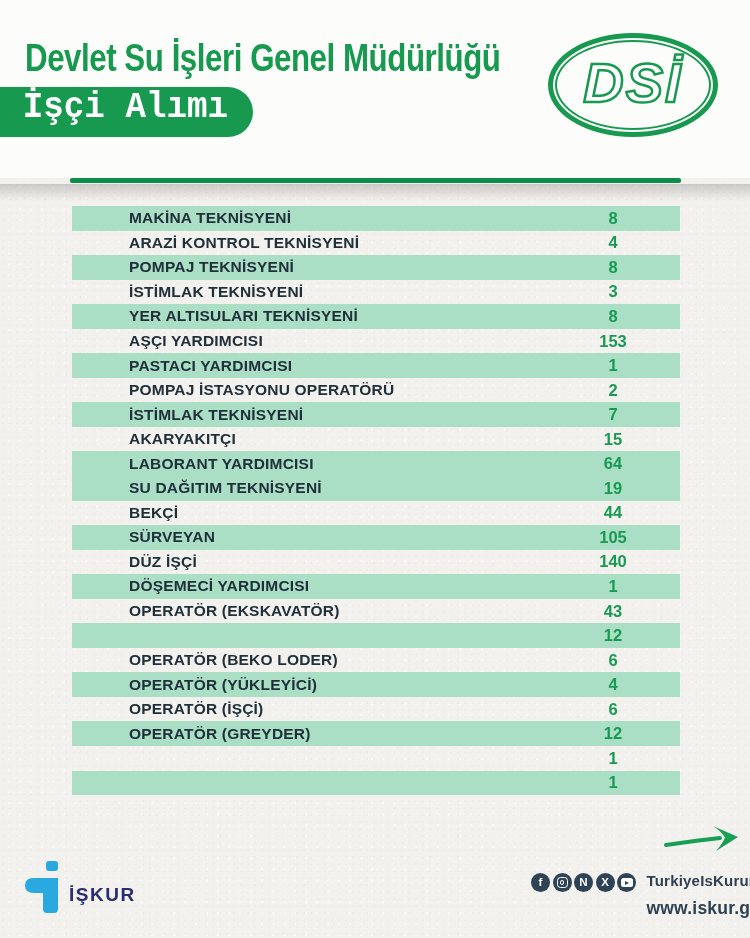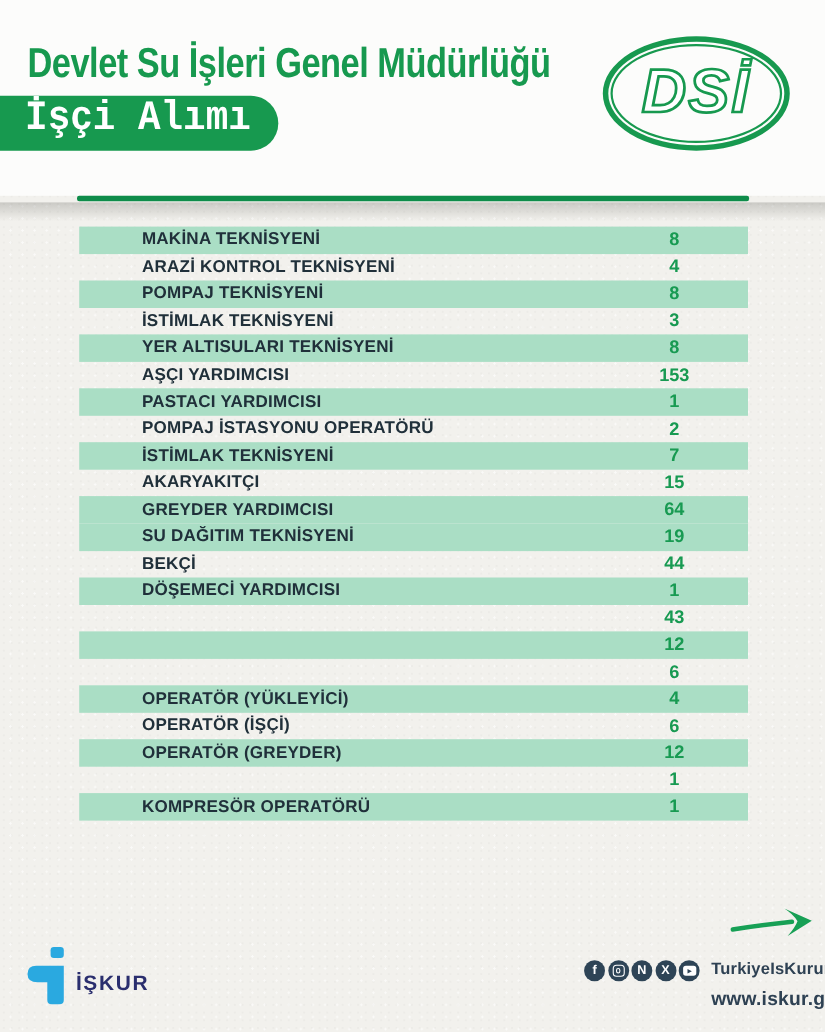--- a/index.html
+++ b/index.html
@@ -174,61 +174,70 @@
     </div>
     <div class="row mint">
       <span class="row-label">İSTİMLAK TEKNİSYENİ</span>
       <span class="row-count">7</span>
     </div>
     <div class="row">
       <span class="row-label">AKARYAKITÇI</span>
       <span class="row-count">15</span>
     </div>
     <div class="row mint">
-      <span class="row-label">GREYDER YARDIMCISI</span>
+      <span class="row-label">LABORANT YARDIMCISI</span>
       <span class="row-count">64</span>
     </div>
     <div class="row mint">
       <span class="row-label">SU DAĞITIM TEKNİSYENİ</span>
       <span class="row-count">19</span>
     </div>
     <div class="row">
       <span class="row-label">BEKÇİ</span>
       <span class="row-count">44</span>
     </div>
     <div class="row mint">
+      <span class="row-label">SÜRVEYAN</span>
+      <span class="row-count">105</span>
+    </div>
+    <div class="row">
+      <span class="row-label">DÜZ İŞÇİ</span>
+      <span class="row-count">140</span>
+    </div>
+    <div class="row mint">
       <span class="row-label">DÖŞEMECİ YARDIMCISI</span>
       <span class="row-count">1</span>
     </div>
     <div class="row">
+      <span class="row-label">OPERATÖR (EKSKAVATÖR)</span>
       <span class="row-count">43</span>
     </div>
     <div class="row mint">
       <span class="row-count">12</span>
     </div>
     <div class="row">
+      <span class="row-label">OPERATÖR (BEKO LODER)</span>
       <span class="row-count">6</span>
     </div>
     <div class="row mint">
       <span class="row-label">OPERATÖR (YÜKLEYİCİ)</span>
       <span class="row-count">4</span>
     </div>
     <div class="row">
       <span class="row-label">OPERATÖR (İŞÇİ)</span>
       <span class="row-count">6</span>
     </div>
     <div class="row mint">
       <span class="row-label">OPERATÖR (GREYDER)</span>
       <span class="row-count">12</span>
     </div>
     <div class="row">
       <span class="row-count">1</span>
     </div>
     <div class="row mint">
-      <span class="row-label">KOMPRESÖR OPERATÖRÜ</span>
       <span class="row-count">1</span>
     </div>
   </div>
 
 <div class="arrow-wrap">
   <svg width="80" height="34" viewBox="0 0 80 34">
     <path d="M2 23 Q28 19 56 16" fill="none" stroke="#17a055" stroke-width="4" stroke-linecap="round"></path>
     <path d="M49 4 L74 15 L52 29 Q59 21 61 15.5 Q57 9 49 4 Z" fill="#17a055"></path>
   </svg>
 </div>

